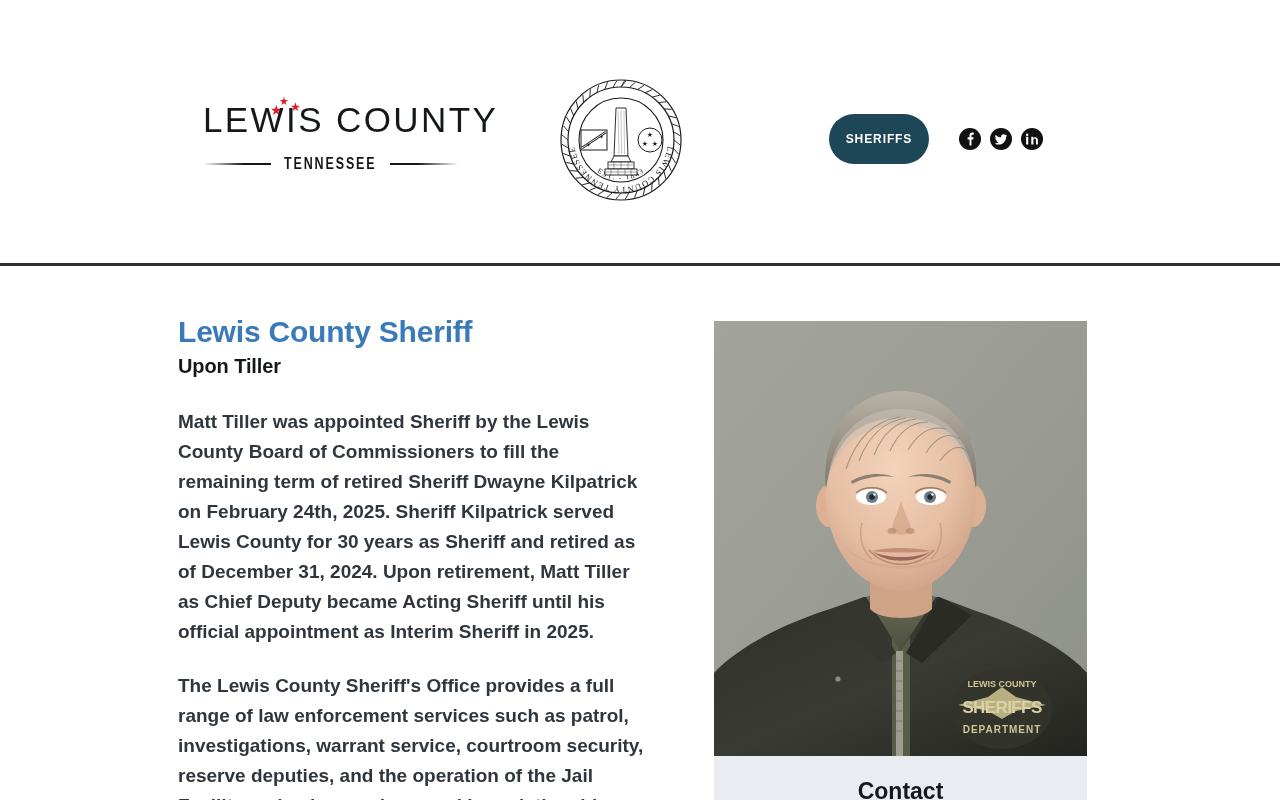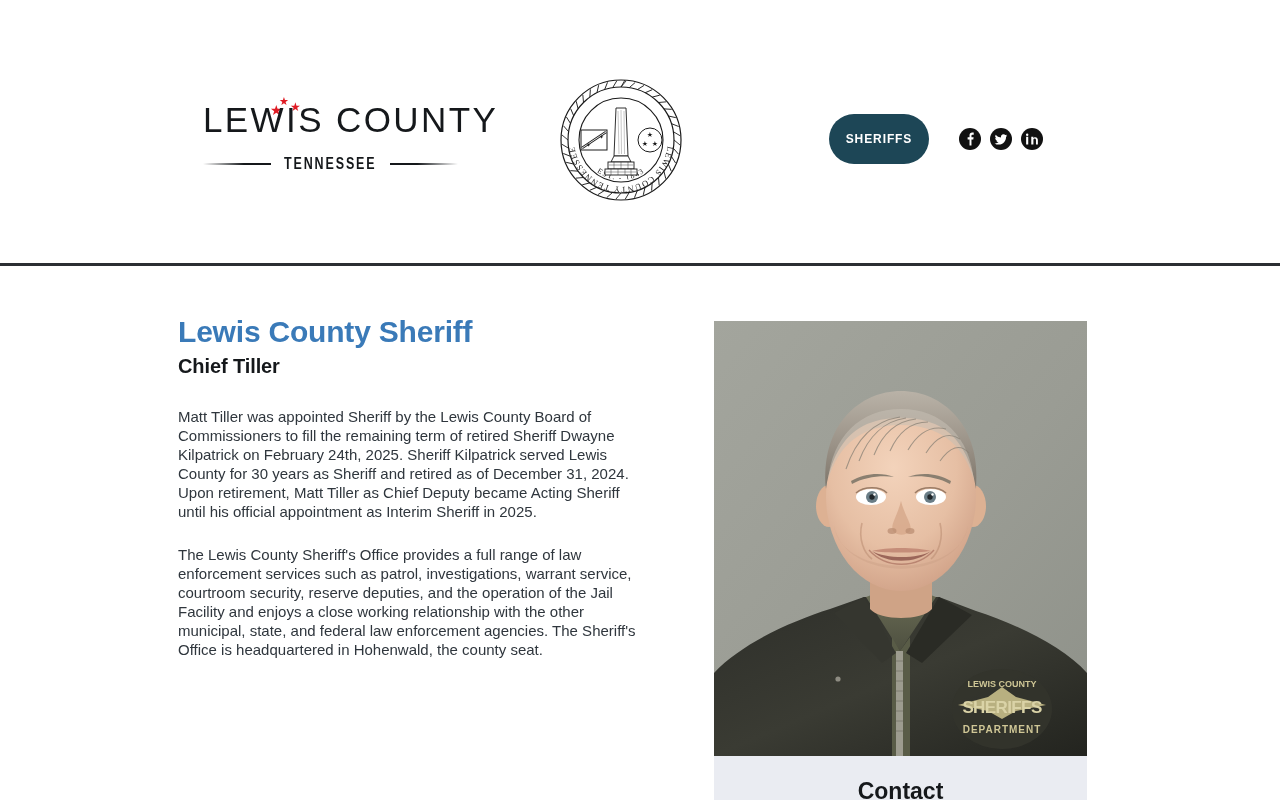--- a/index.html
+++ b/index.html
@@ -177,23 +177,23 @@
     font-size: 20px;
     font-weight: 700;
     line-height: 1.2;
     letter-spacing: -0.1px;
     color: #15181b;
   }
 
   .body-copy {
     margin: 0;
     font-family: "Liberation Sans", sans-serif;
-    font-size: 15px;
-    font-weight: 400;
-    line-height: 19px;
+    font-size: 19px;
+    font-weight: 700;
+    line-height: 30px;
     color: #2f363d;
   }
   .body-copy.p1 { margin-top: 29px; }
   .body-copy.p2 { margin-top: 24px; }
 
   
   .right-rail {
     position: absolute;
     left: 714px;
     top: 55px;
@@ -455,21 +455,21 @@
     </a>
   </nav>
 
   <div class="header-rule"></div>
 </header>
 
 <main class="page-main">
 
   <div class="content-col">
     <h1 class="page-title">Lewis County Sheriff</h1>
-    <h2 class="page-subtitle">Chief Tiller</h2>
+    <h2 class="page-subtitle">Upon Tiller</h2>
     <p class="body-copy p1">Matt Tiller was appointed Sheriff by the Lewis County Board of Commissioners to fill the remaining term of retired Sheriff Dwayne Kilpatrick on February 24th, 2025. Sheriff Kilpatrick served Lewis County for 30 years as Sheriff and retired as of December 31, 2024. Upon retirement, Matt Tiller as Chief Deputy became Acting Sheriff until his official appointment as Interim Sheriff in 2025.</p>
     <p class="body-copy p2">The Lewis County Sheriff's Office provides a full range of law enforcement services such as patrol, investigations, warrant service, courtroom security, reserve deputies, and the operation of the Jail Facility and enjoys a close working relationship with the other municipal, state, and federal law enforcement agencies. The Sheriff's Office is headquartered in Hohenwald, the county seat.</p>
   </div>
 
   <aside class="right-rail">
 
     <div class="portrait-frame">
       <svg viewBox="0 0 373 435" width="373" height="435" preserveAspectRatio="xMidYMid slice" aria-hidden="true">
         <defs>
           <linearGradient id="bgGrad" x1="0" y1="0" x2="1" y2="1">

